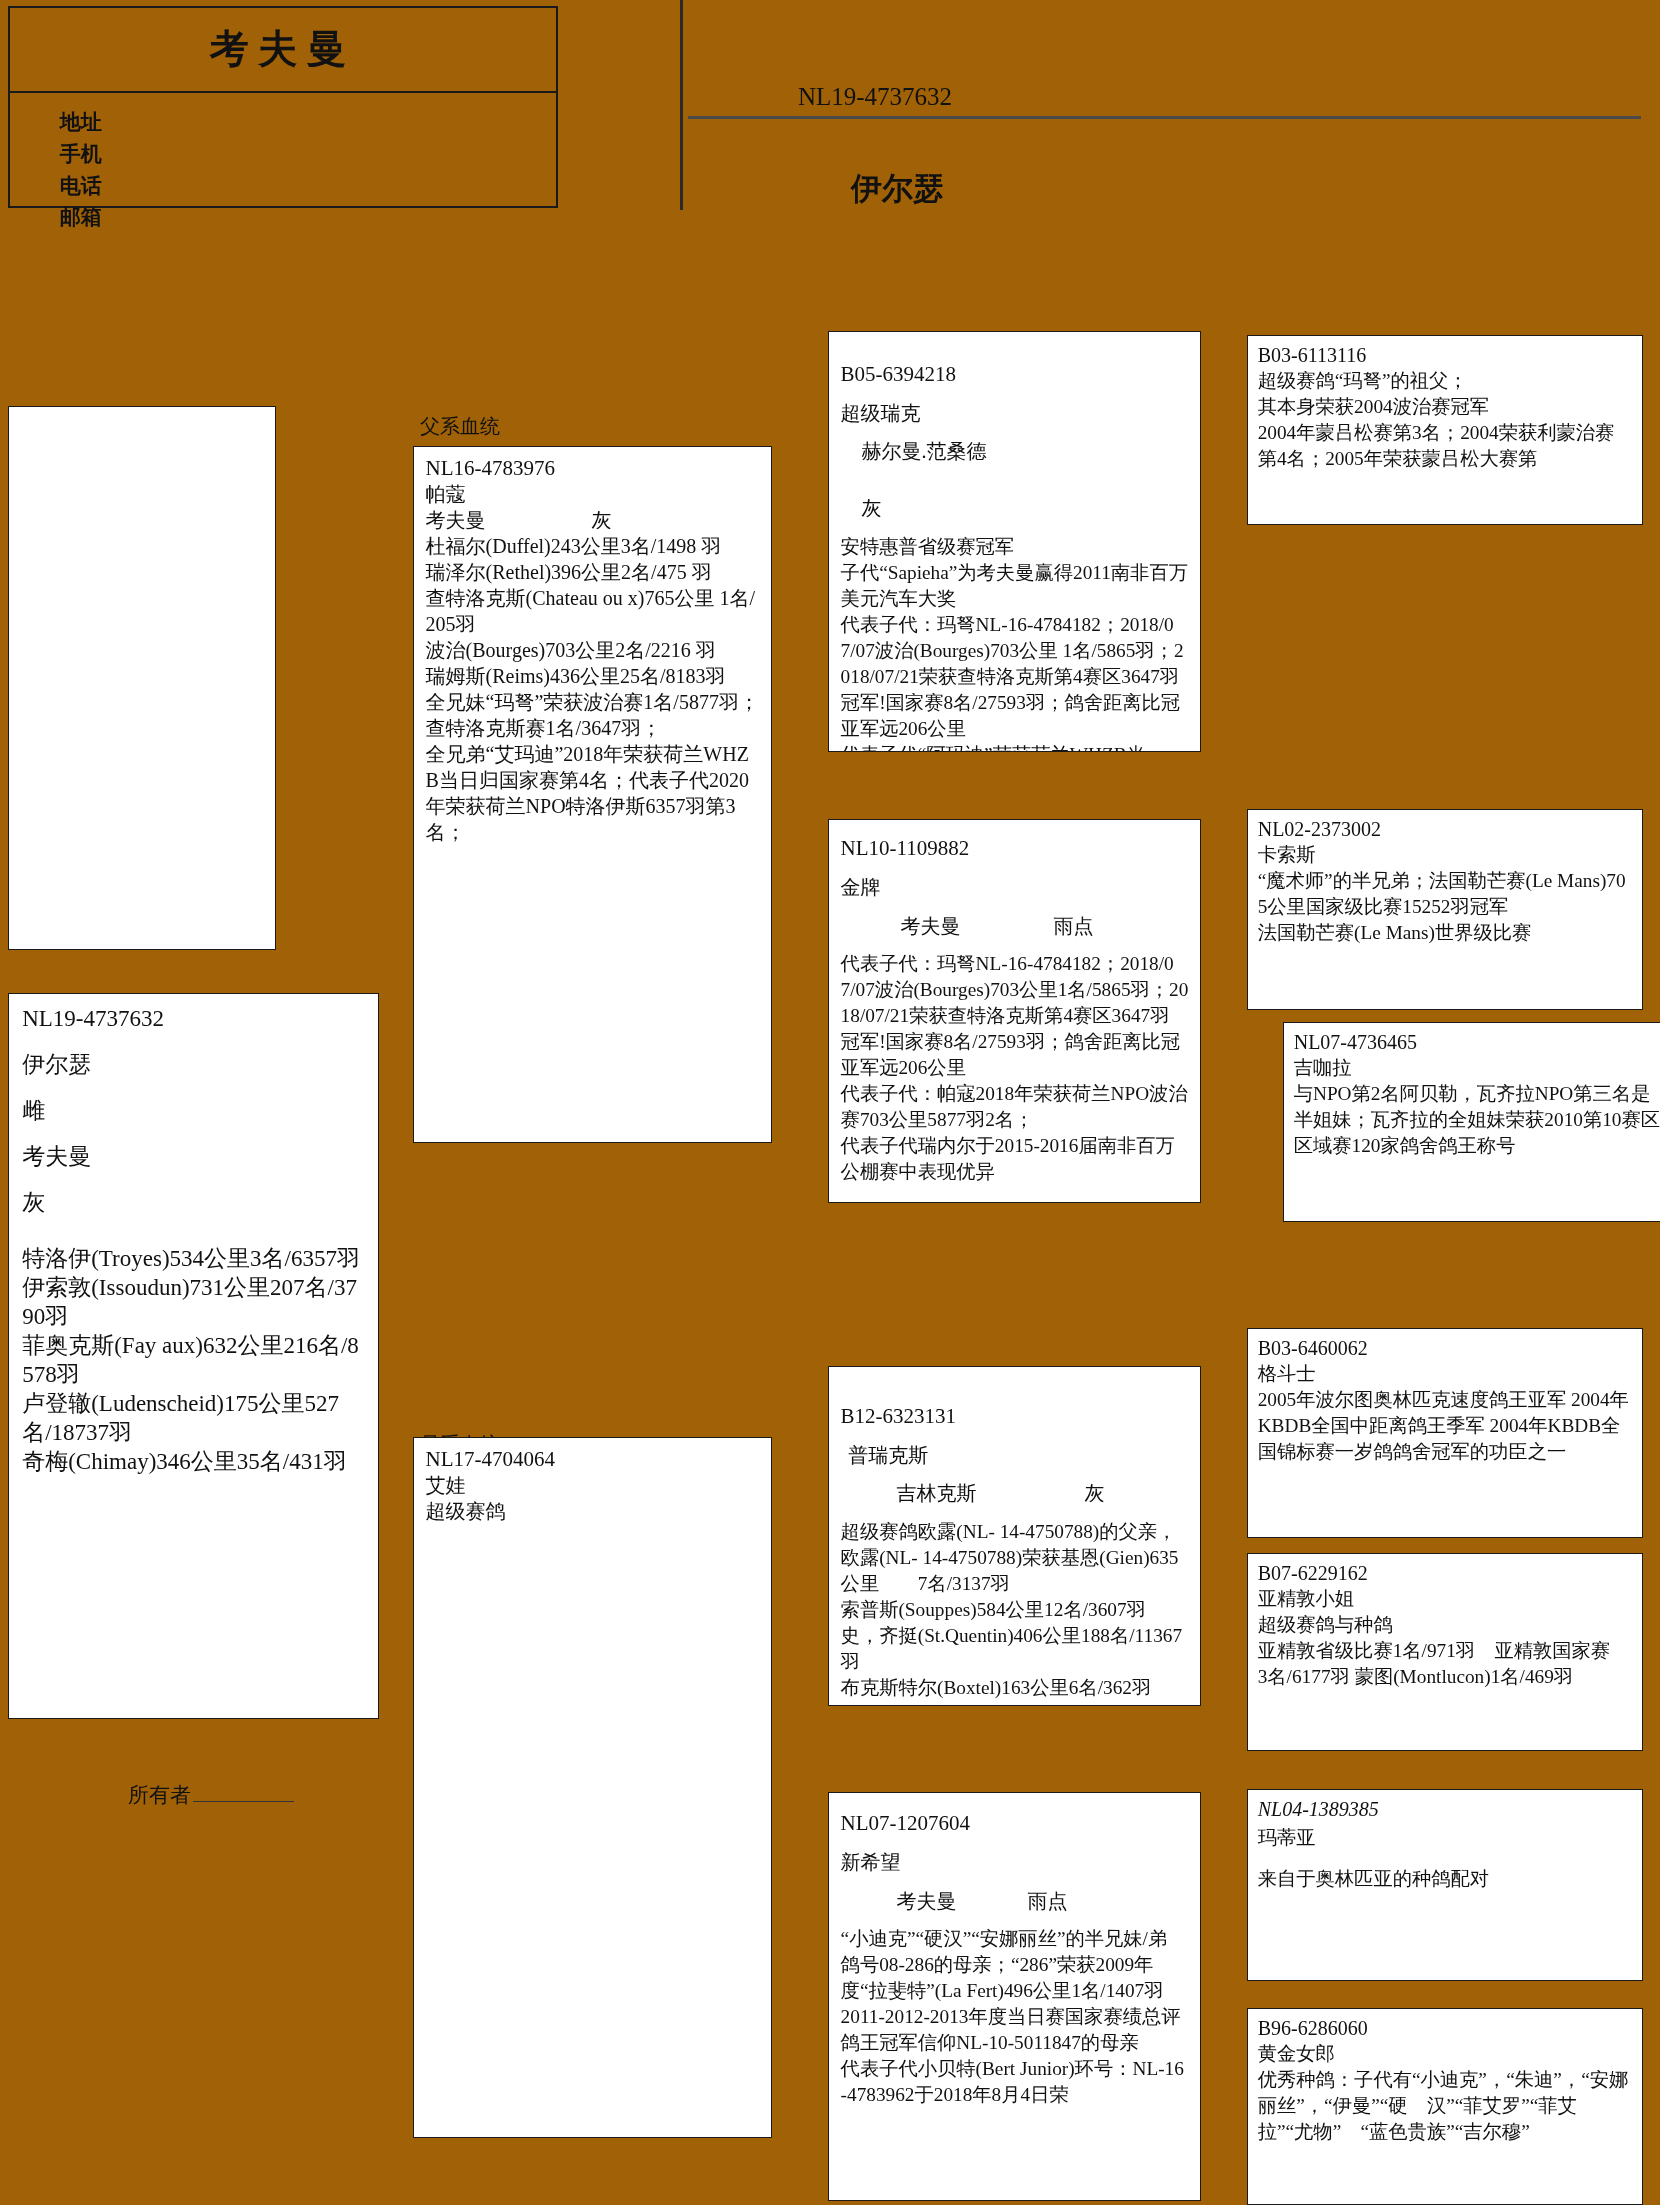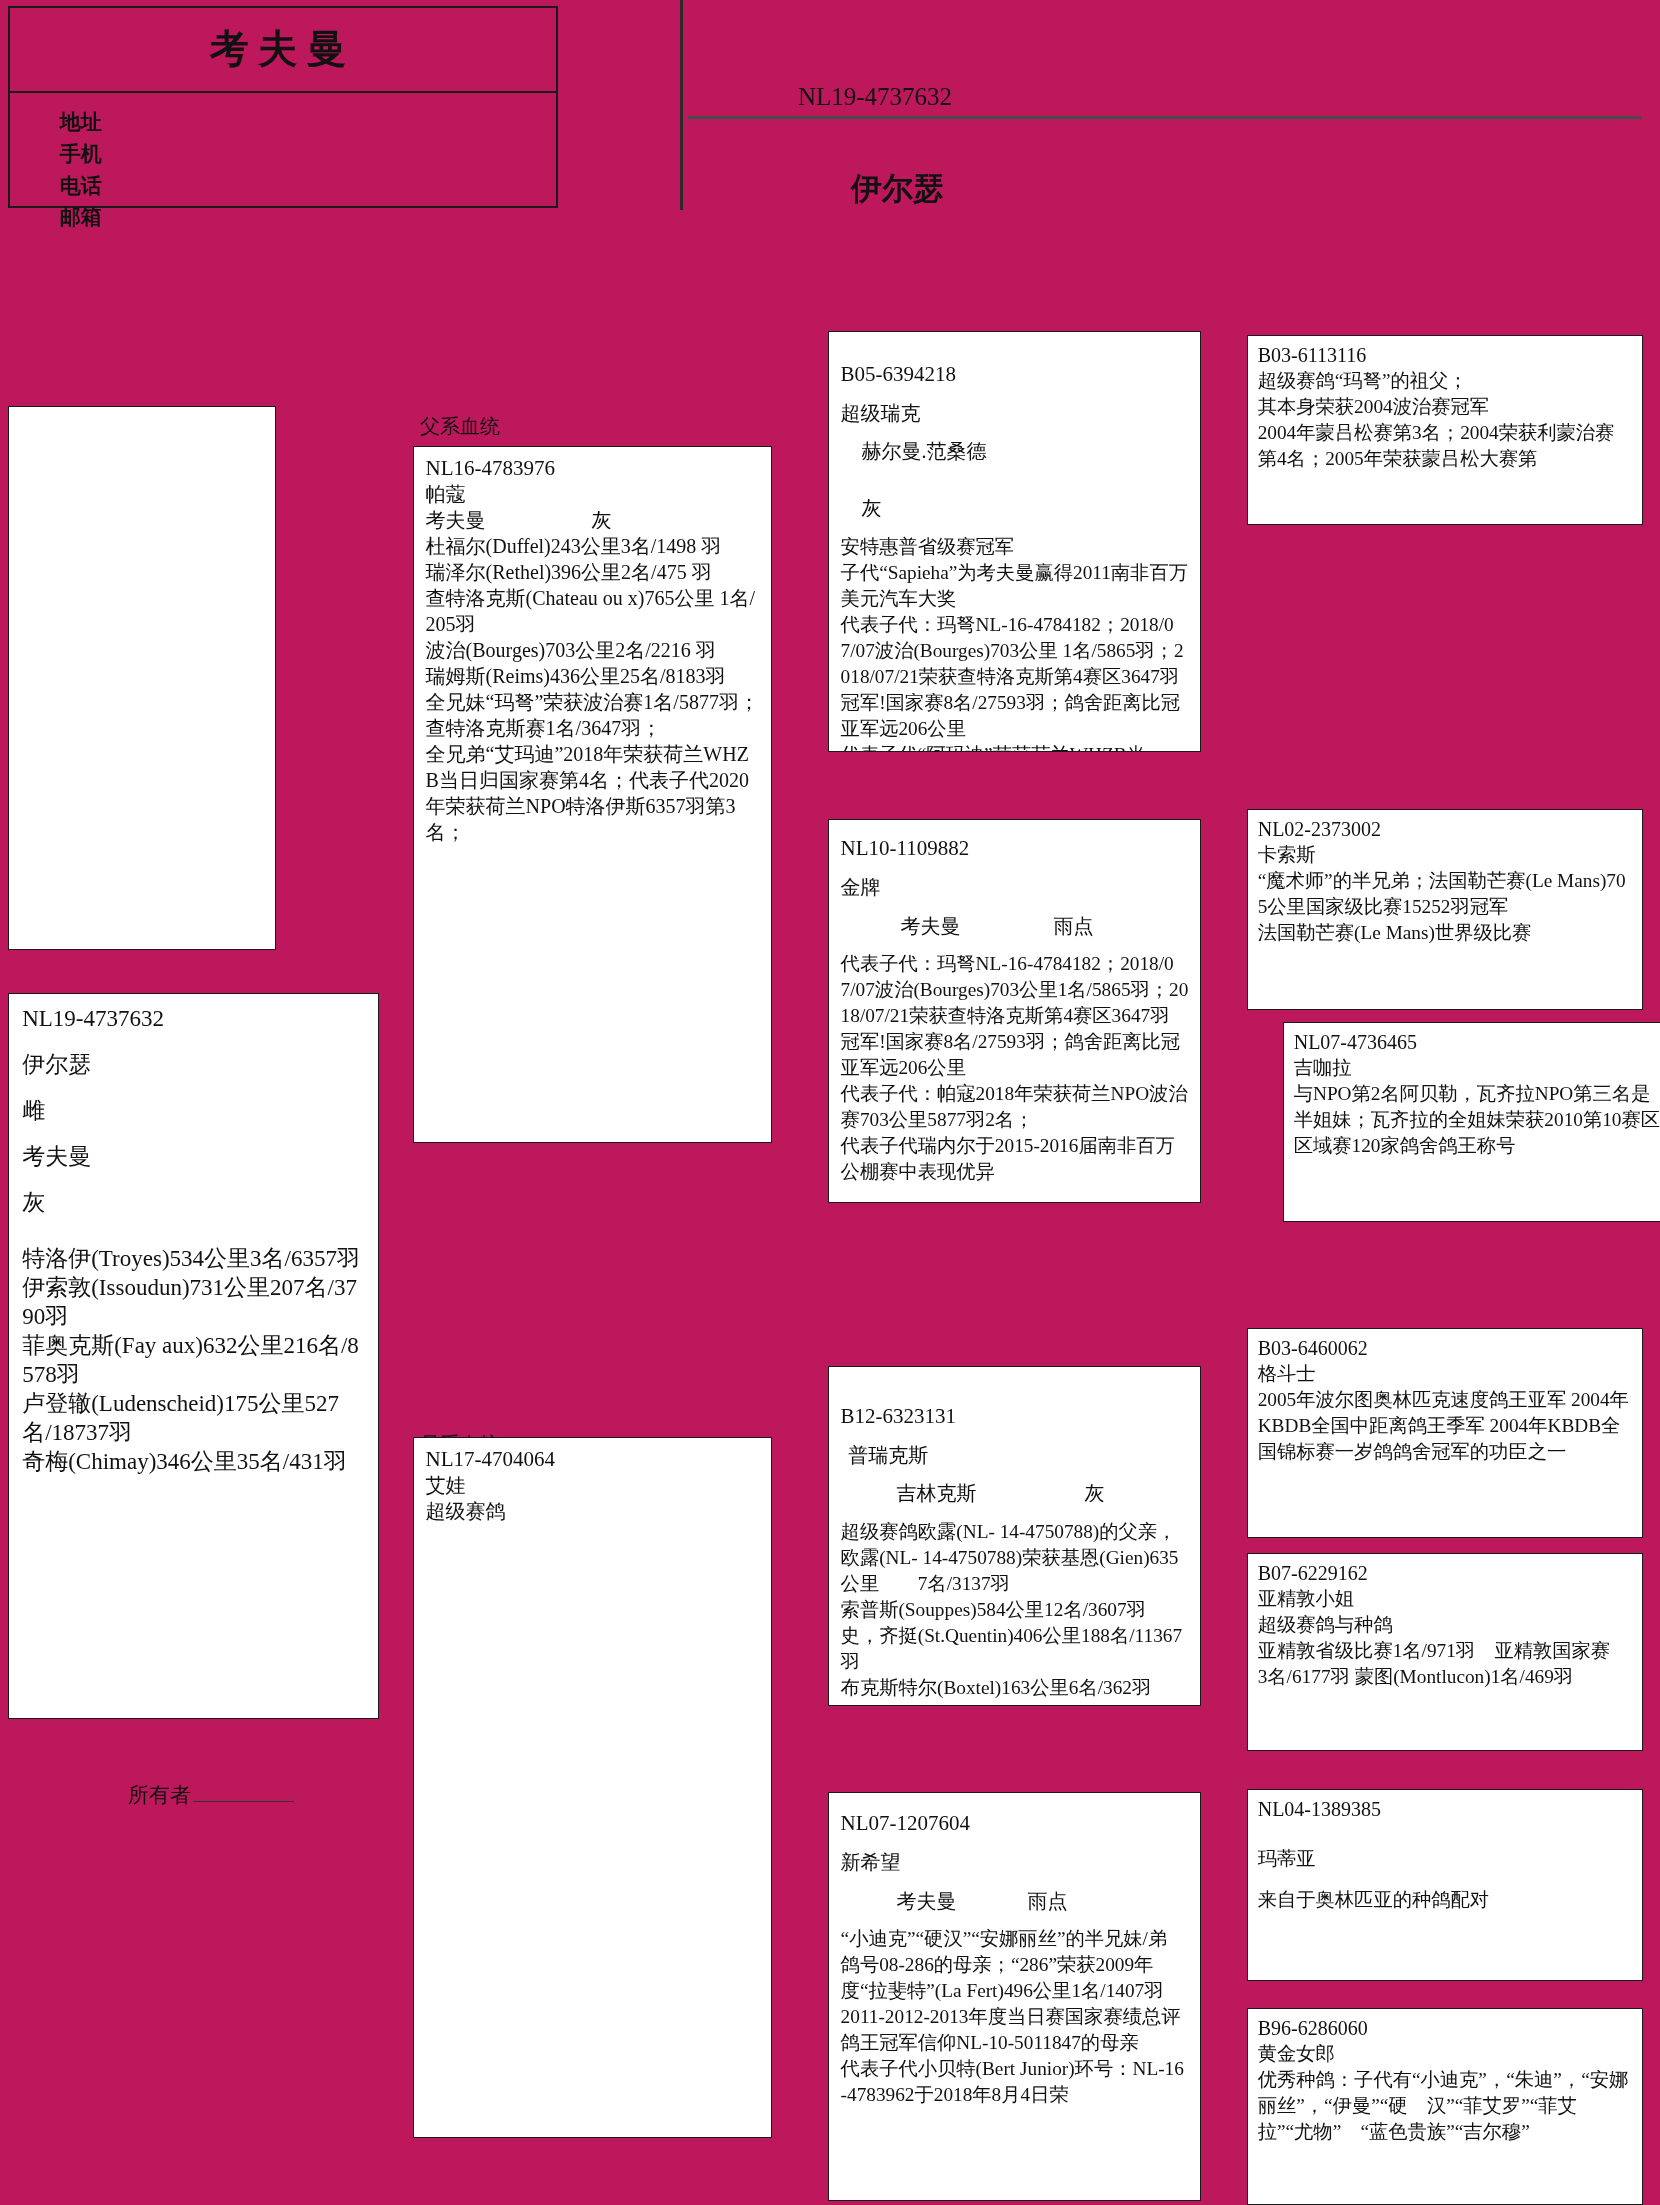--- a/index.html
+++ b/index.html
@@ -1,16 +1,16 @@
 <!DOCTYPE html>
 <html><head>
 <meta charset="utf-8">
 <style>
   html,body{margin:0;padding:0;background:#fff;}
-  #page{position:relative;width:1661px;height:2205px;background:#be185d;overflow:hidden;
+  #page{position:relative;width:1661px;height:2205px;background:#a16207;overflow:hidden;
         font-family:"Liberation Serif","DejaVu Serif",serif;color:#111;}
 
   
   .card{position:absolute;left:7.7px;top:5.8px;width:550px;height:202px;border:2.9px solid #1a1a1a;box-sizing:border-box;}
   .card-title{height:83px;border-bottom:2.9px solid #1a1a1a;display:flex;align-items:center;justify-content:center;
               font-size:39px;font-weight:bold;letter-spacing:9.7px;}
   .card-fields{padding:9.7px 0 0 50px;}
   .card-fields .fld{font-size:21px;font-weight:600;margin-top:8.7px;line-height:23px;}
 
   
@@ -67,21 +67,21 @@
   .ggp .name{font-size:19.3px;line-height:26px;}
   .ggp .info{font-size:19.3px;line-height:26px;}
   .b-ggp0{top:335px;height:190px;}
   .b-ggp1{top:548px;height:201px;}
   .b-ggp2{top:809px;height:201px;}
   .b-ggp3{top:1022px;height:200px;margin-left:36px;}
   .b-ggp4{top:1328px;height:210px;}
   .b-ggp5{top:1553px;height:198px;}
   .b-ggp6{top:1789px;height:192px;}
   .b-ggp7{top:2008px;height:197px;}
-  .b-ggp6 .ring{margin-bottom:24px;}
+  .b-ggp6 .ring{margin-bottom:3px;font-style:italic;}
   .b-ggp6 .name{margin-bottom:15.4px;}
 </style>
 </head>
 <body>
 
 <div id="page">
 
   <div class="card">
     <div class="card-title">考夫曼</div>
     <div class="card-fields">

